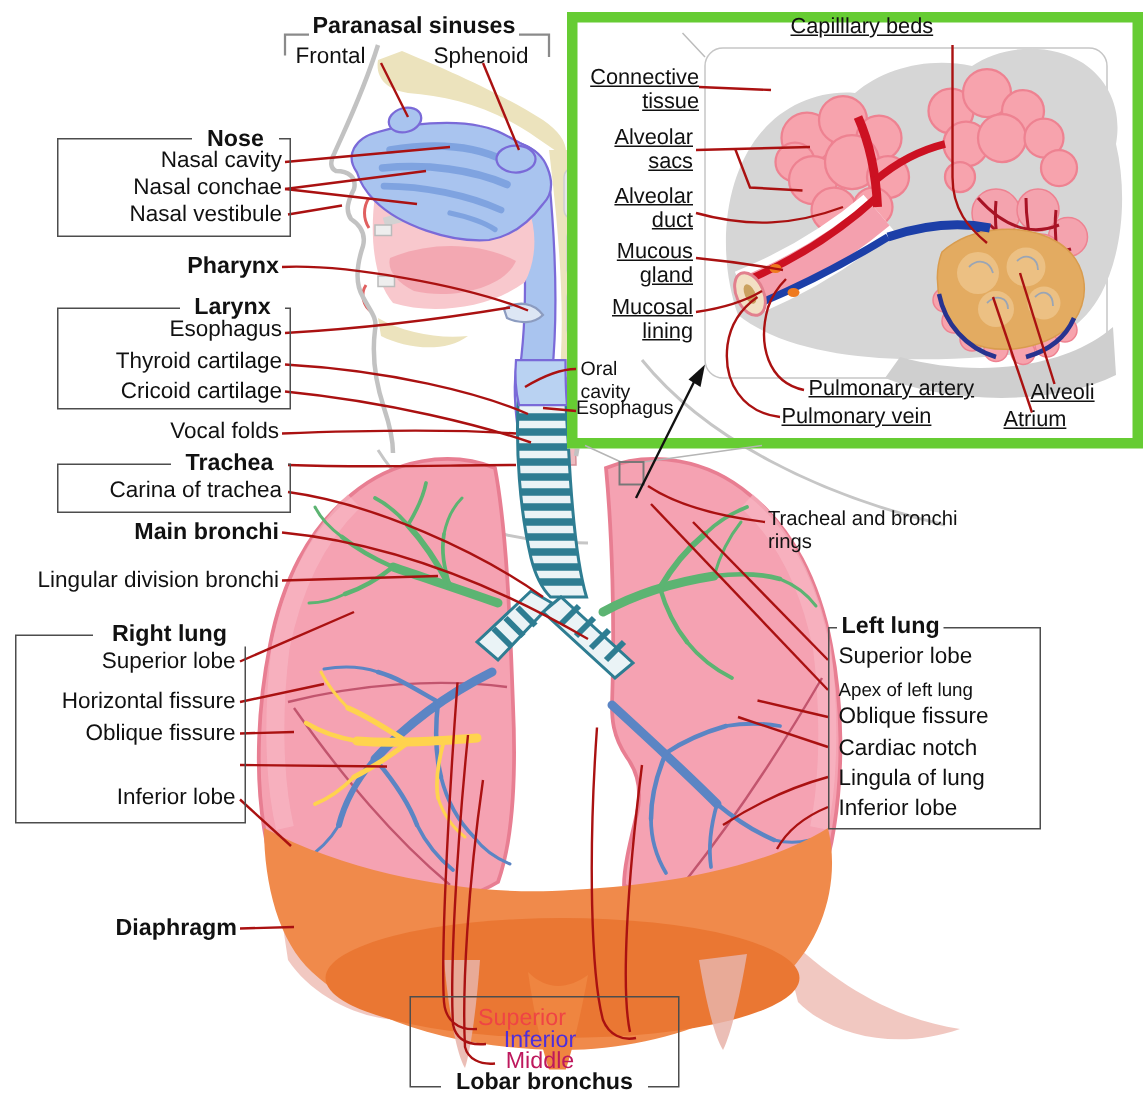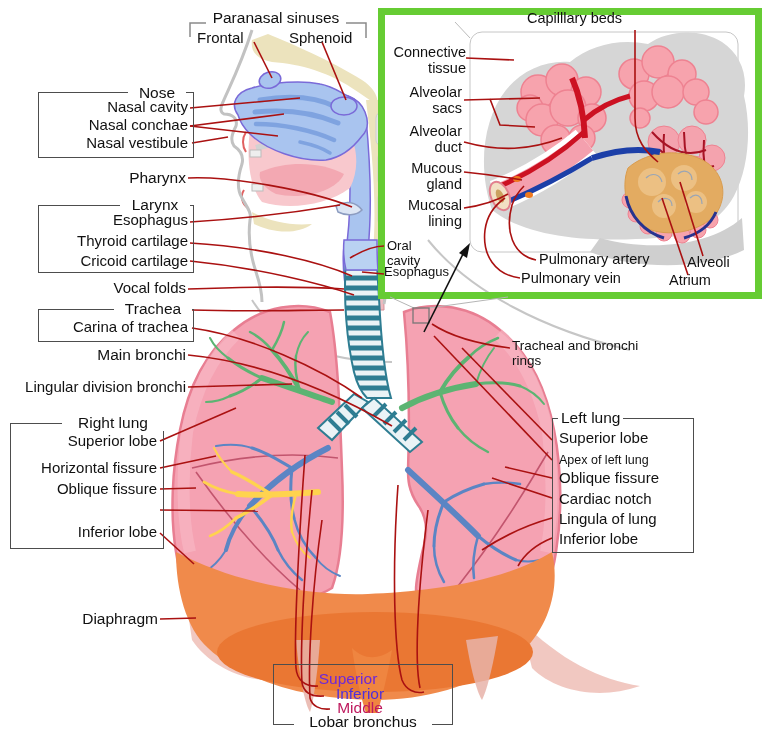--- a/index.html
+++ b/index.html
@@ -1,29 +1,29 @@
 <!DOCTYPE html>
 <html style="--leader: #aa1111; --inset-border: #66cc33; --lobar-superior: #119933; --lobar-inferior: #4d2edb; --lobar-middle: #bb9911;"><head>
 <meta charset="utf-8">
 <style>
   html,body{margin:0;padding:0;background:#fff;}
   #stage{position:relative;width:764px;height:735px;background:#fff;overflow:hidden;
          font-family:"Liberation Sans","DejaVu Sans",sans-serif;color:#111;}
   #art{position:absolute;left:0;top:0;}
   .lbl{position:absolute;font-size:15px;line-height:1.12;white-space:nowrap;}
   .wrap{white-space:normal;}
-  .b{font-weight:normal;font-size:15.5px;}
+  .b{font-weight:bold;font-size:15.5px;}
   .r{text-align:right;}
   .c{text-align:center;}
   .bg{background:#fff;padding:0 3px;}
   .box{position:absolute;border:1px solid #4d4d4d;background:transparent;}
   .sm{font-size:12.5px;}
   .s13{font-size:13px;}
   .s135{font-size:13.5px;}
-  .s145{font-size:14.5px;}
+  .s145{font-size:14.5px;text-decoration:underline;}
 </style>
 </head>
 <body>
 
 <div id="stage">
 
 <svg id="art" width="764" height="735" viewBox="0 0 764 735">
 
   <path d="M252,300 C280,345 330,362 392,362" fill="none" stroke="#c6c6c6" stroke-width="2"></path>
 
@@ -360,21 +360,21 @@
 <div class="lbl b bg" style="left:558px;top:409px">Left lung</div>
 <div class="lbl" style="left:559px;top:430px">Superior lobe</div>
 <div class="lbl sm" style="left:559px;top:453px">Apex of left lung</div>
 <div class="lbl" style="left:559px;top:470px">Oblique fissure</div>
 <div class="lbl" style="left:559px;top:491px">Cardiac notch</div>
 <div class="lbl" style="left:559px;top:511px">Lingula of lung</div>
 <div class="lbl" style="left:559px;top:531px">Inferior lobe</div>
 
 <div class="lbl s135 wrap" style="left:512px;top:338px;width:132px">Tracheal and bronchi rings</div>
 
-<div class="lbl c" style="left: 302px; top: 670px; width: 92px; font-size: 15.5px; color: #6d28d9; text-align: center;">Superior</div>
+<div class="lbl c" style="left: 302px; top: 670px; width: 92px; font-size: 15.5px; color: #ef4444; text-align: center;">Superior</div>
 <div class="lbl c" style="left: 302px; top: 685px; width: 116px; font-size: 15.5px; color: rgb(77, 46, 219);">Inferior</div>
 <div class="lbl c" style="left: 302px; top: 699px; width: 116px; font-size: 15.5px; color: #be185d;">Middle</div>
 <div class="lbl b c bg" style="left:294px;top:713px;width:132px">Lobar bronchus</div>
 
 <div class="lbl s145" style="left:527px;top:10px">Capilllary beds</div>
 <div class="lbl s145 r wrap" style="left:384px;top:44px;width:82px">Connective tissue</div>
 <div class="lbl s145 r wrap" style="left:396px;top:84px;width:66px">Alveolar sacs</div>
 <div class="lbl s145 r wrap" style="left:396px;top:123px;width:66px">Alveolar duct</div>
 <div class="lbl s145 r wrap" style="left:396px;top:160px;width:66px">Mucous gland</div>
 <div class="lbl s145 r wrap" style="left:396px;top:197px;width:66px">Mucosal lining</div>

